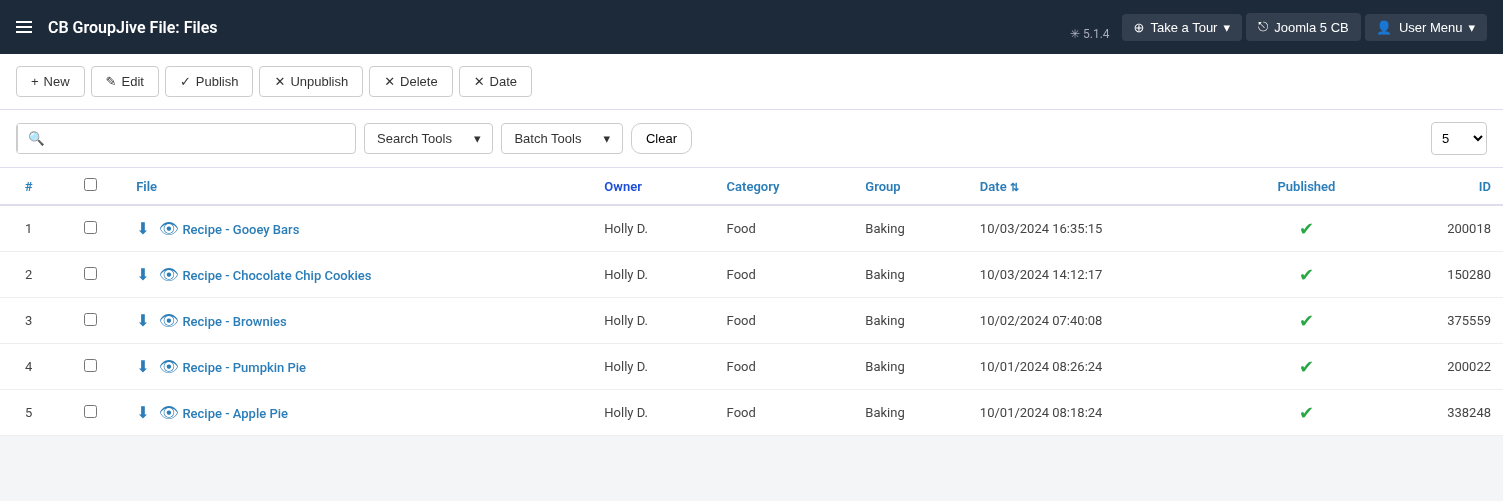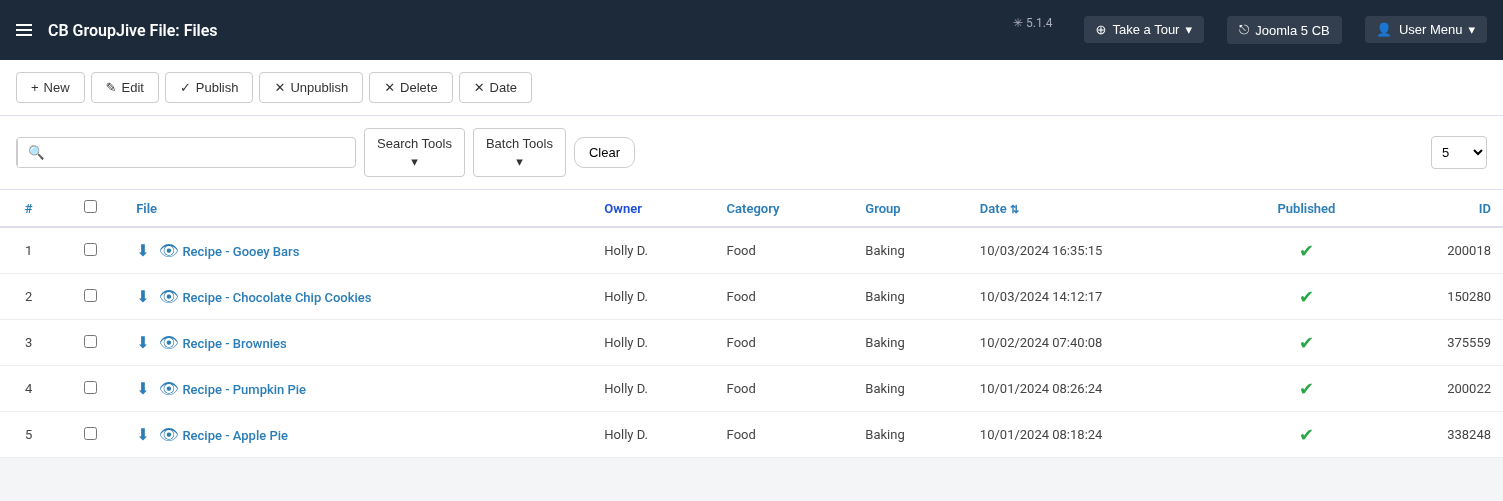--- a/index.html
+++ b/index.html
@@ -5,34 +5,34 @@
     * { box-sizing: border-box; margin: 0; padding: 0; }
     body { font-family: -apple-system, BlinkMacSystemFont, 'Segoe UI', Roboto, sans-serif; font-size: 14px; background: #f4f5f7; }
 
     
     .header {
       background: #1c2a3a;
       color: #fff;
       display: flex;
       align-items: center;
       padding: 0 16px;
-      height: 60px;
+      height: 54px;
     }
     .header-brand {
       display: flex;
       align-items: center;
       gap: 10px;
       font-size: 16px;
       font-weight: 600;
       flex: 1;
     }
     .header-right {
       display: flex;
-      align-items: flex-start;
-      gap: 23px;
+      align-items: flex-end;
+      gap: 4px;
     }
     .version-badge {
       font-size: 12px;
       color: #aab;
       margin-right: 8px;
     }
     .header-btn {
       display: flex;
       align-items: center;
       gap: 6px;
@@ -95,29 +95,28 @@
       background: #fff;
       border: none;
       border-left: 1px solid #ccc;
       padding: 7px 10px;
       cursor: pointer;
       color: #555;
     }
     .filter-btn {
       display: flex;
       align-items: center;
-      gap: 3px;
+      gap: 22px;
       padding: 7px 12px;
       border: 1px solid #ccc;
       background: #fff;
       border-radius: 4px;
       cursor: pointer;
       font-size: 13px;
       color: #333;
-      flex-direction: column;
     }
     .clear-btn {
       padding: 7px 14px;
       border: 1px solid #ccc;
       background: #fff;
       border-radius: 10px;
       cursor: pointer;
       font-size: 13px;
       color: #000000;
     }

